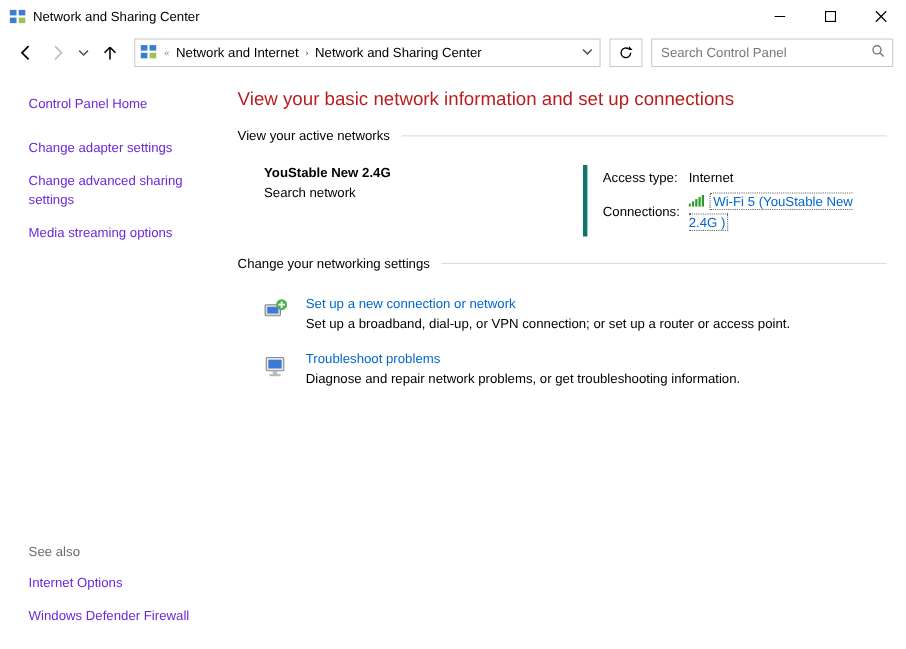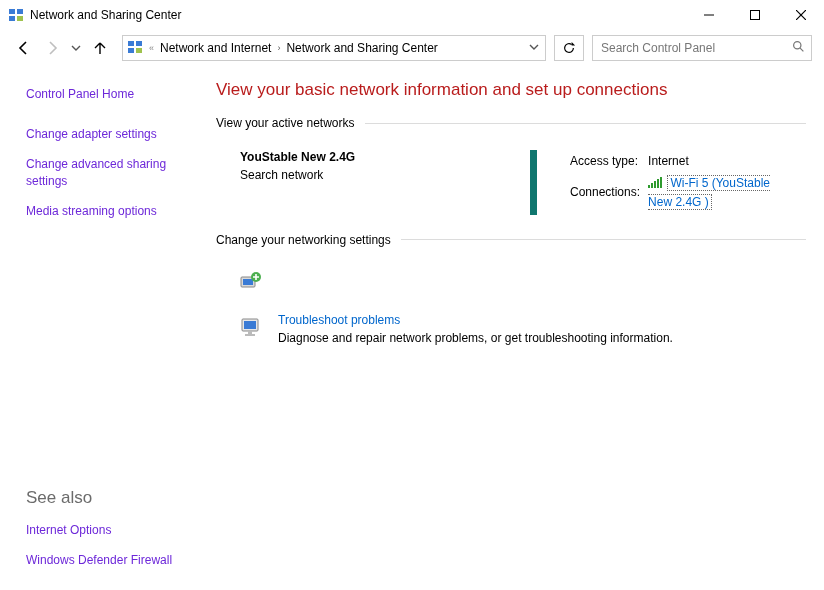--- a/index.html
+++ b/index.html
@@ -95,21 +95,21 @@
   }
   .sidebar a.sidelink {
     color:#6d28d9;
     text-decoration:none;
     font-size:12px;
     margin-bottom: 14px;
     line-height:1.35;
     display:block;
   }
   .sidebar .seealso-block { margin-top:auto; padding-bottom:6px;}
-  .sidebar .seealso-label { color:#6b6b6b; font-size:17px; margin-bottom:14px; display:block;}
+  .sidebar .seealso-label { color:#6b6b6b; font-size:12px; margin-bottom:14px; display:block;}
   .main {
     flex:1;
     padding: 14px 18px 0 6px;
   }
   .page-heading {
     color:#b91c1c;
     font-size:17px;
     font-weight:400;
     margin-bottom: 16px;
   }
@@ -122,22 +122,22 @@
     flex:1; height:1px; background:#dcdcdc; margin-left:10px;
   }
   .active-network {
     display:flex;
     padding: 6px 4px 18px 24px;
   }
   .net-left { flex:0 0 290px; }
   .net-name { font-weight:600; font-size:12px; margin-bottom:4px;}
   .net-type { font-size:12px; }
   .net-right {
-    border-left:7px solid #0f766e;
-    padding-left: 31px;
+    border-left:4px solid #0f766e;
+    padding-left: 12px;
     font-size:12px;
     line-height:1.5;
   }
   .net-right table td { padding: 0 6px 2px 0; vertical-align:middle; }
   .conn-link {
     color:#0066cc;
     text-decoration:none;
     border:1px dotted #666;
     padding:0 2px;
   }
@@ -309,20 +309,24 @@
 
     <div class="setting-item">
       <div class="icon-slot">
         <svg width="24" height="24" viewBox="0 0 24 24">
           <rect x="2" y="6" width="14" height="10" rx="1" fill="#d9d9d9" stroke="#888"></rect>
           <rect x="4" y="8" width="10" height="6" fill="#3a7bd5"></rect>
           <circle cx="17" cy="6" r="5" fill="#4caf50"></circle>
           <path d="M17 3v6M14 6h6" stroke="#fff" stroke-width="1.6"></path>
         </svg>
       </div>
+      <div class="txt">
+        <a href="#" class="link">Set up a new connection or network</a><br>
+        <span class="desc">Set up a broadband, dial-up, or VPN connection; or set up a router or access point.</span>
+      </div>
     </div>
 
     <div class="setting-item">
       <div class="icon-slot">
         <svg width="24" height="24" viewBox="0 0 24 24">
           <rect x="3" y="4" width="16" height="12" rx="1" fill="#e8e8e8" stroke="#888"></rect>
           <rect x="5" y="6" width="12" height="8" fill="#3a7bd5"></rect>
           <rect x="9" y="16" width="4" height="3" fill="#bbb"></rect>
           <rect x="6" y="19" width="10" height="2" fill="#bbb"></rect>
         </svg>

